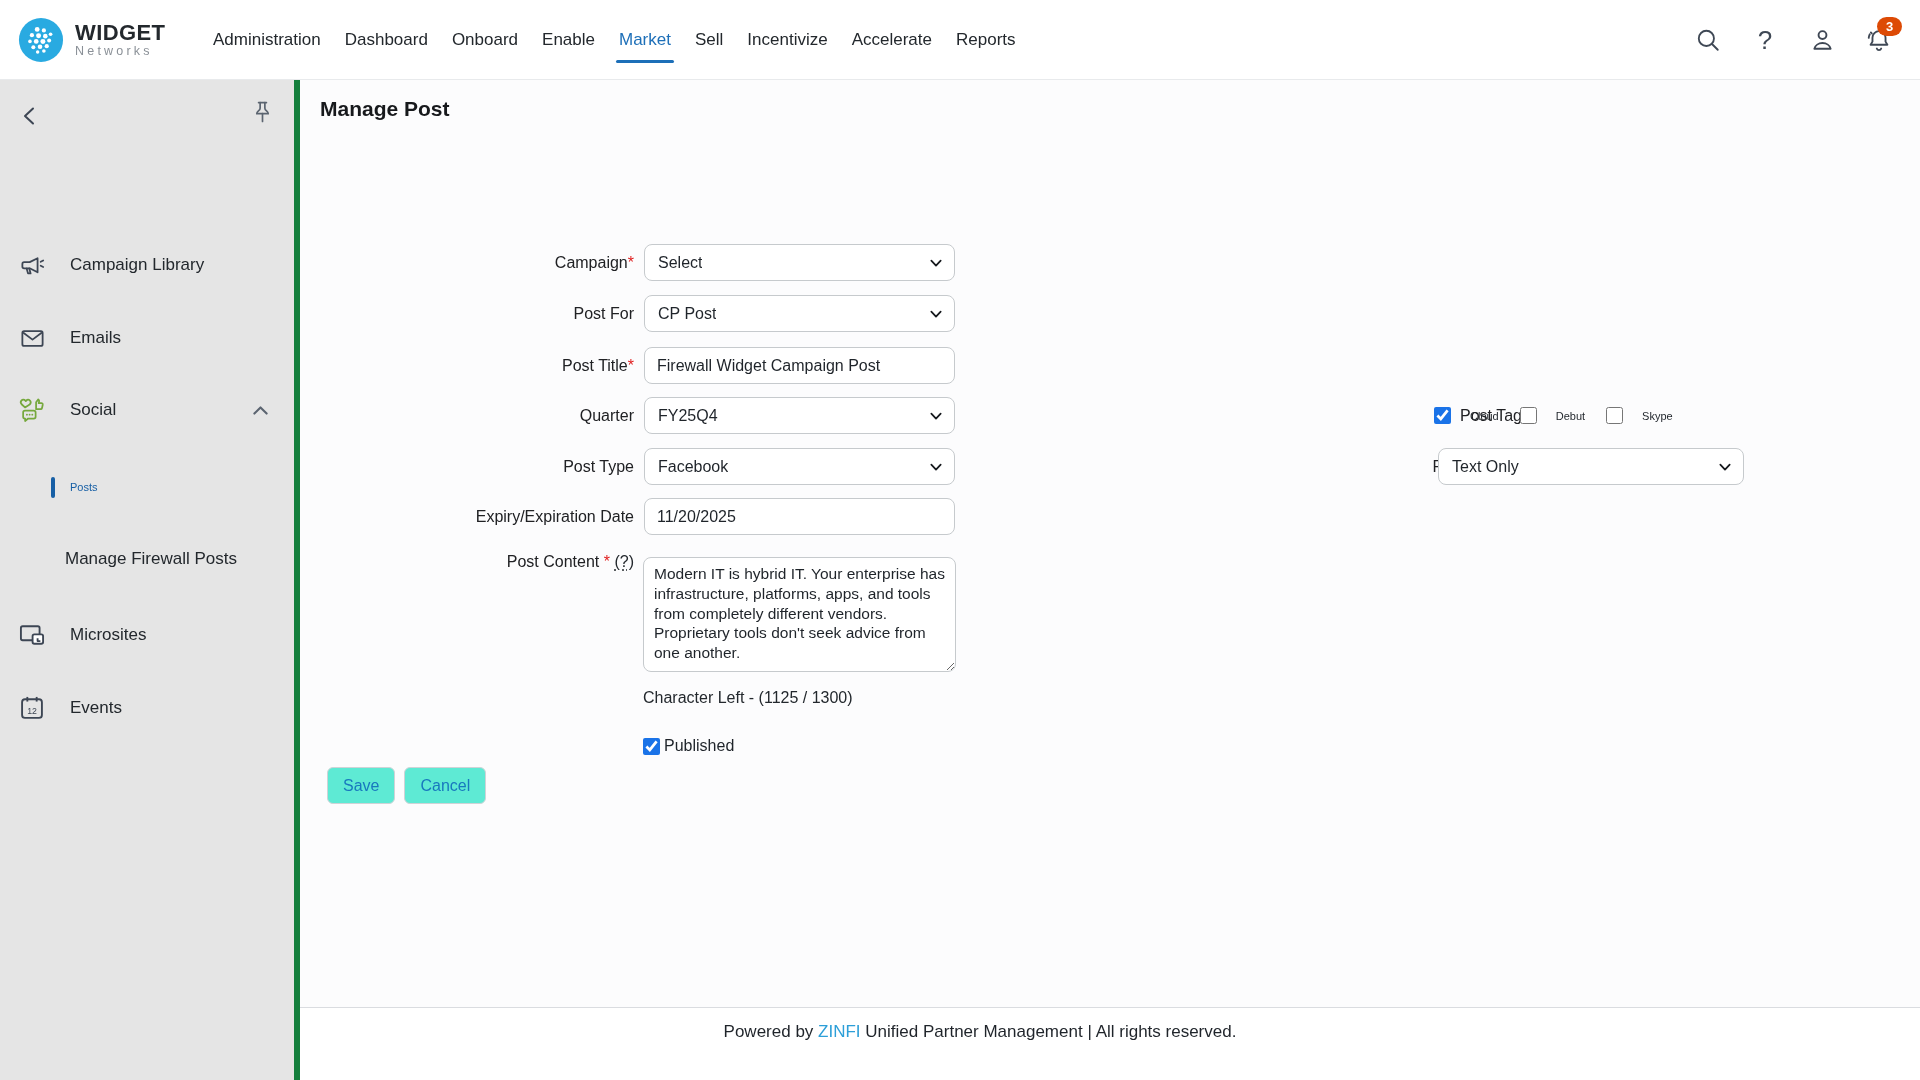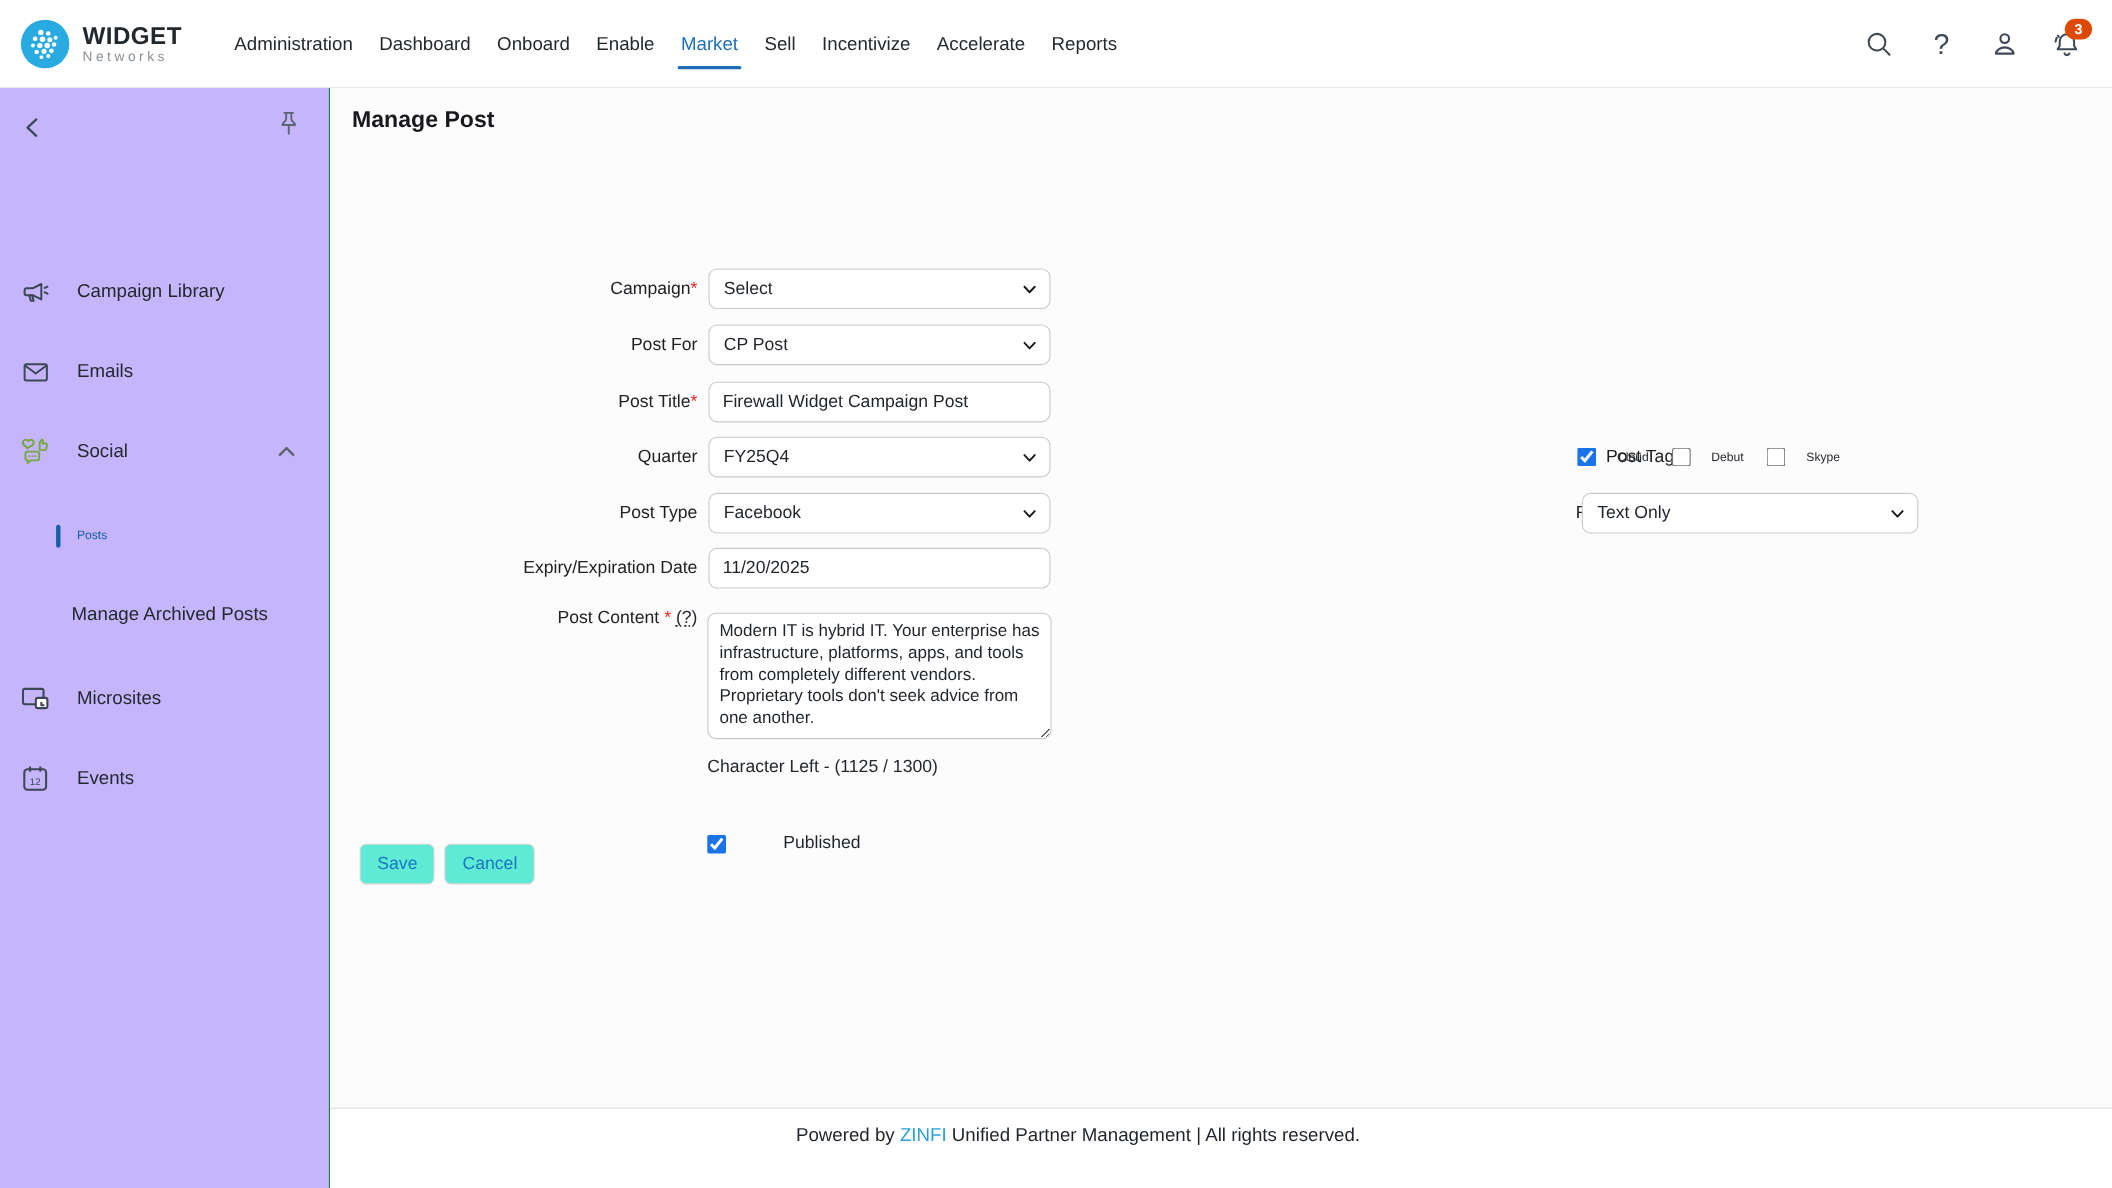--- a/index.html
+++ b/index.html
@@ -39,21 +39,21 @@
   .help-glyph { font-size: 26px; color: #3f4855; font-weight: 500; line-height: 1; }
   .notif-badge {
     position: absolute; top: -8px; left: 13px;
     background: #dd4a05; color: #fff; font-size: 13px; font-weight: 700;
     border-radius: 11px; padding: 2px 9px; line-height: 15px;
   }
 
   
   .sidebar {
     position: absolute; top: 80px; left: 0; width: 300px; bottom: 0;
-    background: #c4b5fd; border-right: 1px solid #15803d;
+    background: #e5e5e5; border-right: 6px solid #15803d;
   }
   .side-top-btn { position: absolute; width: 36px; height: 36px; display: flex; align-items: center; justify-content: center; cursor: pointer; }
   .back-btn { left: 12px; top: 18px; }
   .pin-btn { left: 244px; top: 14px; }
 
   .side-item { position: absolute; left: 0; height: 40px; width: 300px; display: flex; align-items: center; cursor: pointer; }
   .side-item .icon-box { position: absolute; left: 18px; width: 28px; height: 28px; display: flex; align-items: center; justify-content: center; }
   .side-item .side-label { position: absolute; left: 70px; font-size: 17px; font-weight: 500; color: #23282d; white-space: nowrap; }
   .side-item .chev-box { position: absolute; left: 250px; }
 
@@ -93,21 +93,21 @@
     border: 1px solid #c6cacd; border-radius: 8px; background: #fff;
     font-size: 15.5px; line-height: 1.28; color: #1f242a; padding: 6px 10px;
     font-family: "Liberation Sans", sans-serif; resize: both; outline: none;
   }
   .char-left { position: absolute; left: 343px; top: 609px; font-size: 16px; color: #23282d; }
 
   .checkbox-row { position: absolute; display: flex; align-items: center; }
   .checkbox-row input[type="checkbox"] { width: 17px; height: 17px; accent-color: #1a73e8; cursor: pointer; }
   .checkbox-row .cb-label { margin-left: 4px; font-size: 16px; color: #1f242a; cursor: default; }
 
-  .published-row { left: 343px; top: 678px; gap: 48px; }
+  .published-row { left: 343px; top: 657px; }
 
   .btn-row { position: absolute; left: 27px; top: 687px; display: flex; gap: 9px; }
   .btn {
     height: 37px; background: #5eead4; border: 1px solid #cfd3d7; border-radius: 6px;
     color: #1878be; font-size: 16px; font-family: "Liberation Sans", sans-serif;
     padding: 0 15px; cursor: pointer;
   }
 
   .right-label { position: absolute; width: 200px; text-align: right; font-size: 16px; color: #202124; line-height: 37px; white-space: nowrap; }
   .tag-group { position: absolute; left: 1134px; top: 317px; height: 37px; display: flex; align-items: center; gap: 21px; }
@@ -251,21 +251,21 @@
         </svg>
       </span>
     </div>
 
     <div class="side-subitem" style="top:390px">
       <span class="sub-active-bar"></span>
       <span class="sub-label-active">Posts</span>
     </div>
 
     <div class="side-subitem" style="top:462px">
-      <span class="sub-label">Manage Archived Posts</span>
+      <span class="sub-label">Manage Firewall Posts</span>
     </div>
 
     <div class="side-item" style="top:535px">
       <span class="icon-box">
         <svg width="28" height="28" viewBox="0 0 24 24" fill="none" stroke="#3d4654" stroke-width="1.6" stroke-linejoin="round">
           <rect x="2.5" y="4.5" width="16" height="12" rx="1.5"></rect>
           <rect x="12.5" y="11.5" width="9" height="8" rx="1.5" fill="#ffffff"></rect>
           <path d="M19.2 17.2 h-2.4 v-2.4"></path>
         </svg>
       </span>

